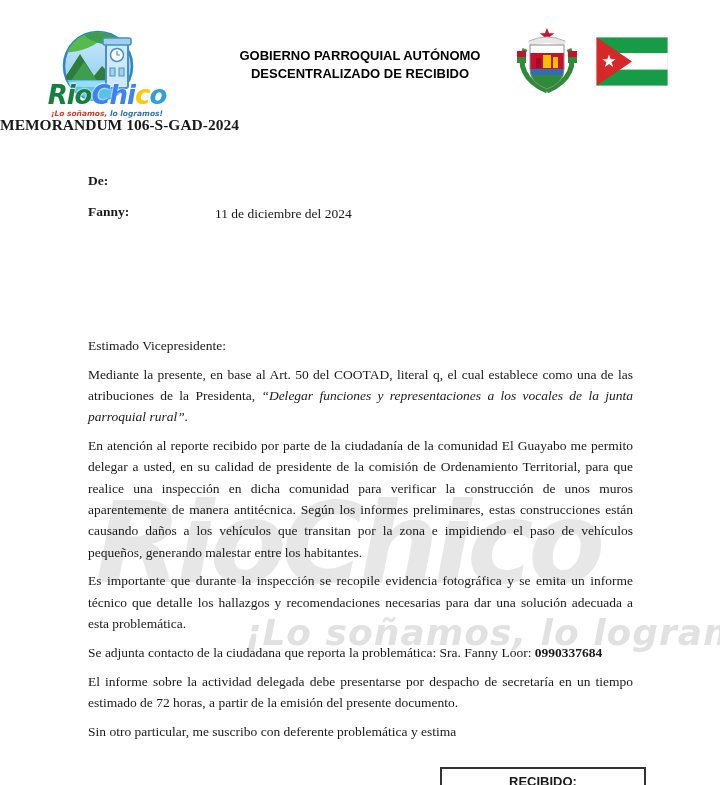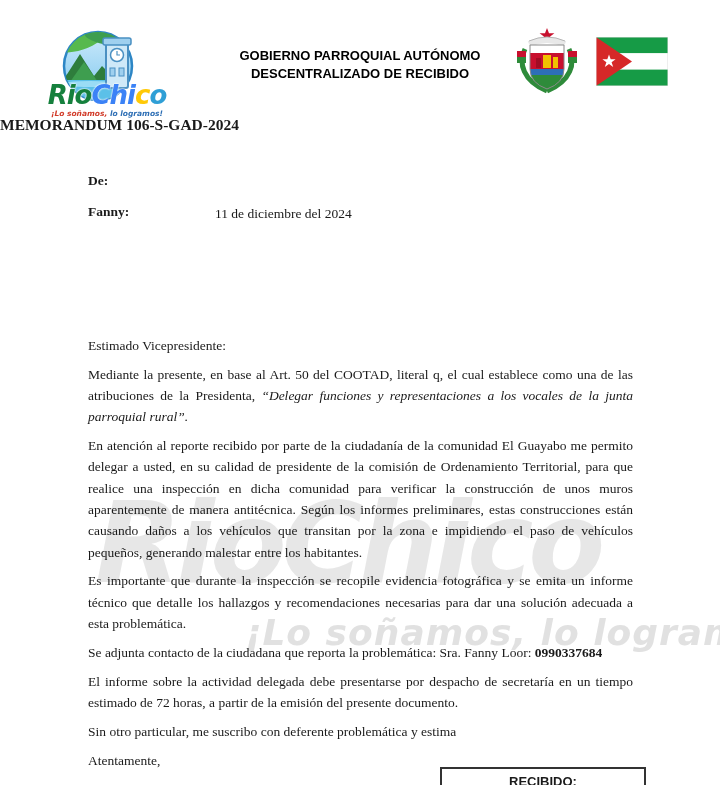--- a/index.html
+++ b/index.html
@@ -179,20 +179,19 @@
   </div>
 
   <div class="doc-body">
     <p class="noj">Estimado Vicepresidente:</p>
     <p><span>Mediante la presente, en base al Art. 50 del COOTAD, literal q, el cual establece como una de las atribuciones de la Presidenta, </span><span class="it">“Delegar funciones y representaciones a los vocales de la junta parroquial rural”.</span></p>
     <p>En atención al reporte recibido por parte de la ciudadanía de la comunidad El Guayabo me permito delegar a usted, en su calidad de presidente de la comisión de Ordenamiento Territorial, para que realice una inspección en dicha comunidad para verificar la construcción de unos muros aparentemente de manera antitécnica. Según los informes preliminares, estas construcciones están causando daños a los vehículos que transitan por la zona e impidiendo el paso de vehículos pequeños, generando malestar entre los habitantes.</p>
     <p>Es importante que durante la inspección se recopile evidencia fotográfica y se emita un informe técnico que detalle los hallazgos y recomendaciones necesarias para dar una solución adecuada a esta problemática.</p>
     <p class="noj"><span>Se adjunta contacto de la ciudadana que reporta la problemática: Sra. Fanny Loor: </span><span class="bd">0990337684</span></p>
     <p>El informe sobre la actividad delegada debe presentarse por despacho de secretaría en un tiempo estimado de 72 horas, a partir de la emisión del presente documento.</p>
     <p class="noj">Sin otro particular, me suscribo con deferente problemática y estima</p>
-    <p class="noj">Atentamente,</p>
   </div>
 
   <div class="recibido">
     <span>RECIBIDO:</span>
   </div>
 
 </div>
 
 </body></html>

